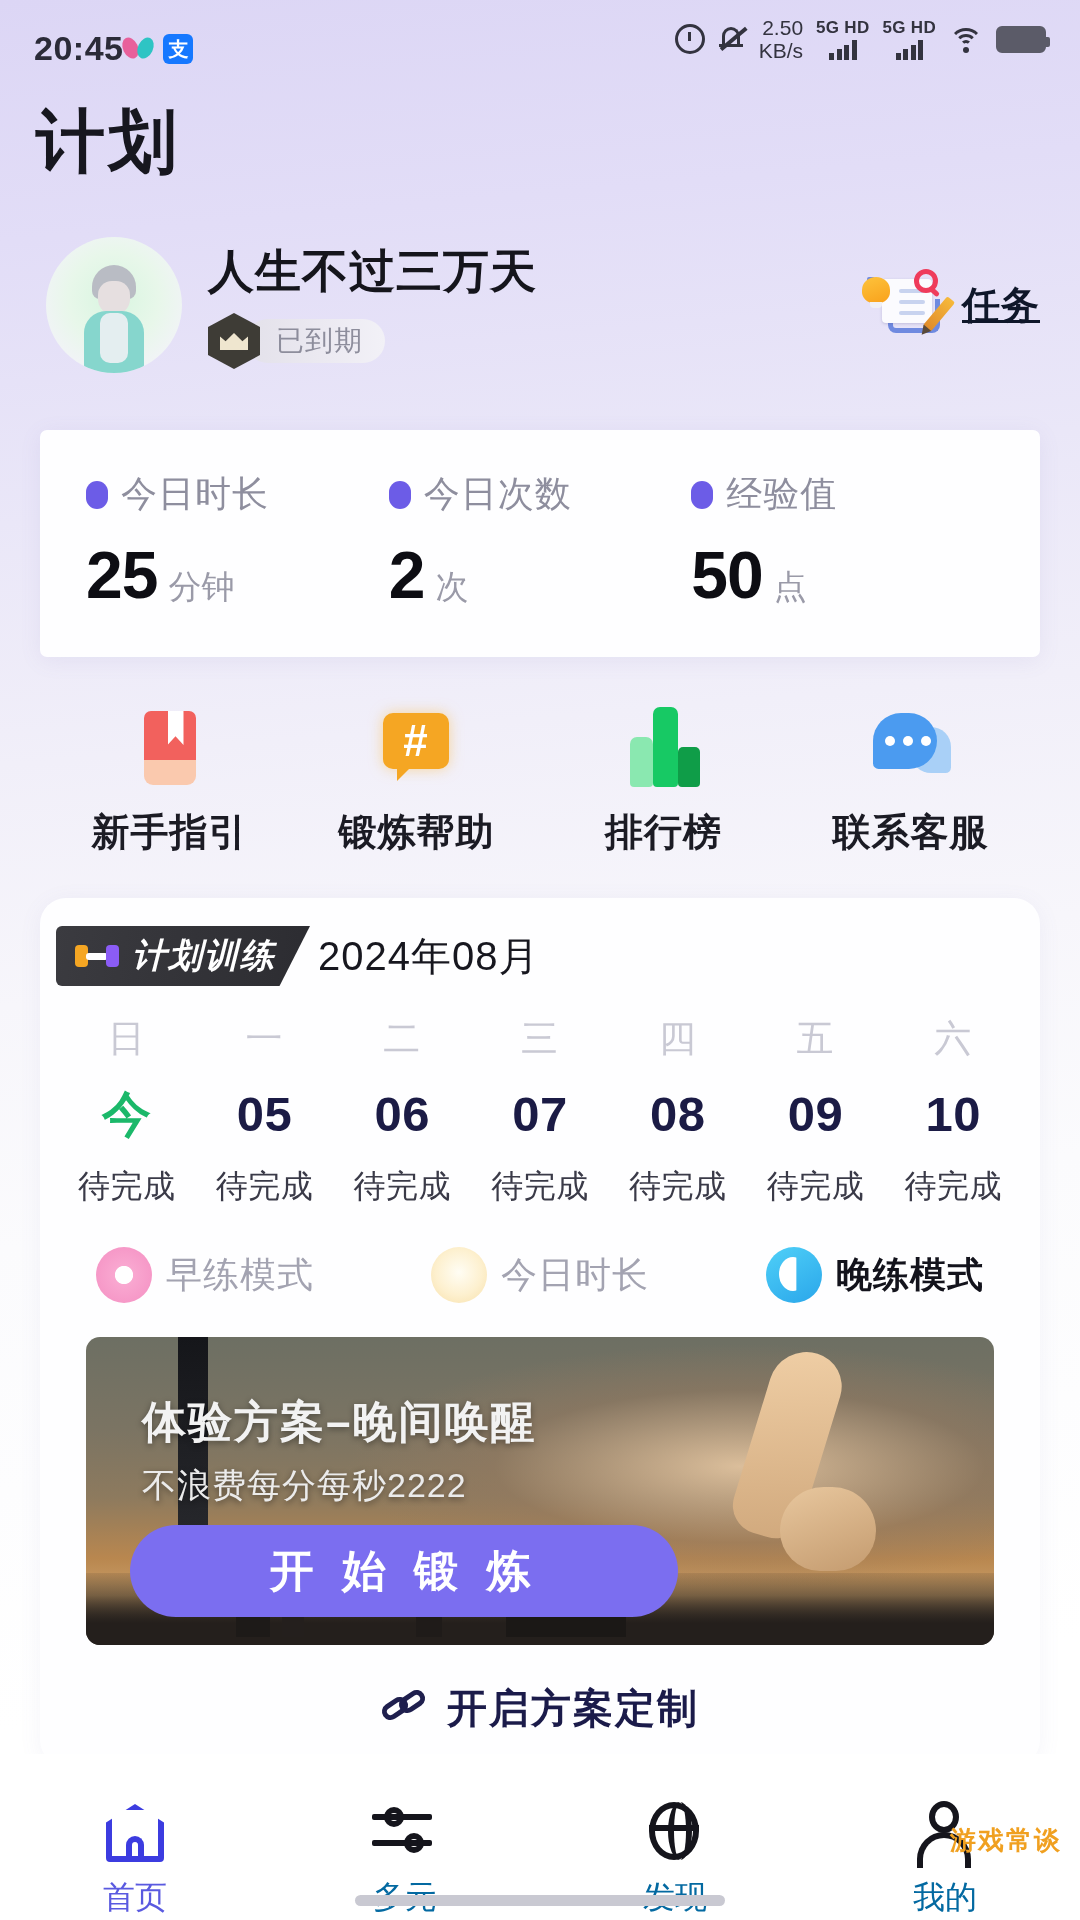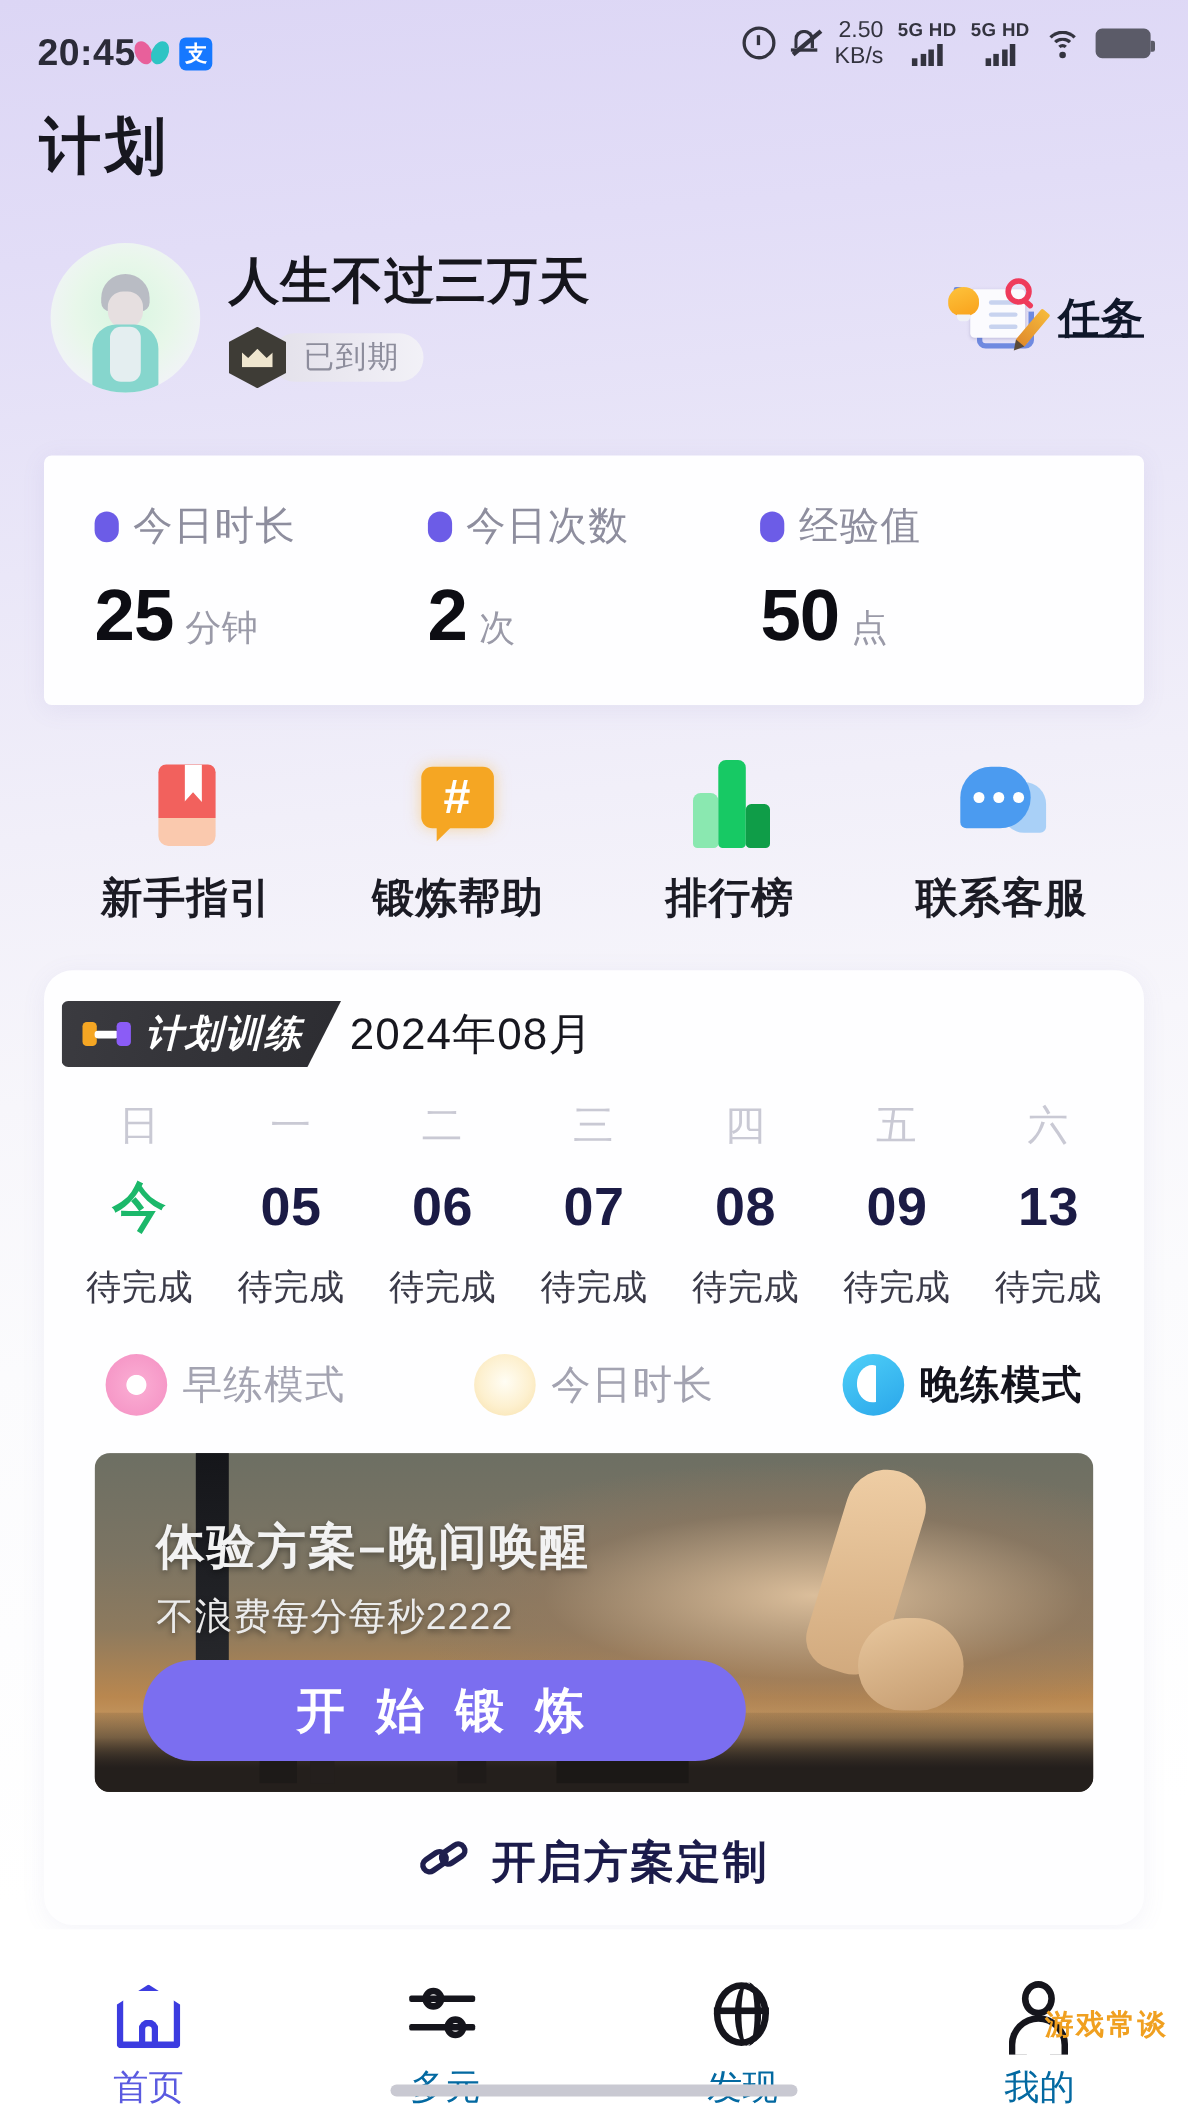--- a/index.html
+++ b/index.html
@@ -83,21 +83,21 @@
     width:50px; height:27px; border:3px solid #5b5b68; border-radius:6px;
     position:relative; background:#5b5b68;
   }
   .battery:after {
     content:""; position:absolute; right:-7px; top:8px; width:4px; height:10px;
     background:#5b5b68; border-radius:0 2px 2px 0;
   }
 
   
   .page-title {
-    font-size:56px; font-weight:700; color:#17171f;
+    font-size:69px; font-weight:700; color:#17171f;
     padding:18px 0 0 36px; letter-spacing:3px;
   }
 
   
   .profile {
     display:flex; align-items:center; margin-top:52px; padding:0 40px 0 46px;
     height:130px;
   }
   .avatar {
     width:136px; height:136px; border-radius:50%; flex-shrink:0;
@@ -632,21 +632,21 @@
       <span class="cal-day">08</span>
       <span class="cal-st">待完成</span>
     </div>
     <div class="cal-col">
       <span class="cal-wd">五</span>
       <span class="cal-day">09</span>
       <span class="cal-st">待完成</span>
     </div>
     <div class="cal-col">
       <span class="cal-wd">六</span>
-      <span class="cal-day">13</span>
+      <span class="cal-day">10</span>
       <span class="cal-st">待完成</span>
     </div>
   </div>
 
   <div class="modes">
     <div class="mode">
       <span class="m-ico m-morning"></span>
       <span class="m-label">早练模式</span>
     </div>
     <div class="mode">

